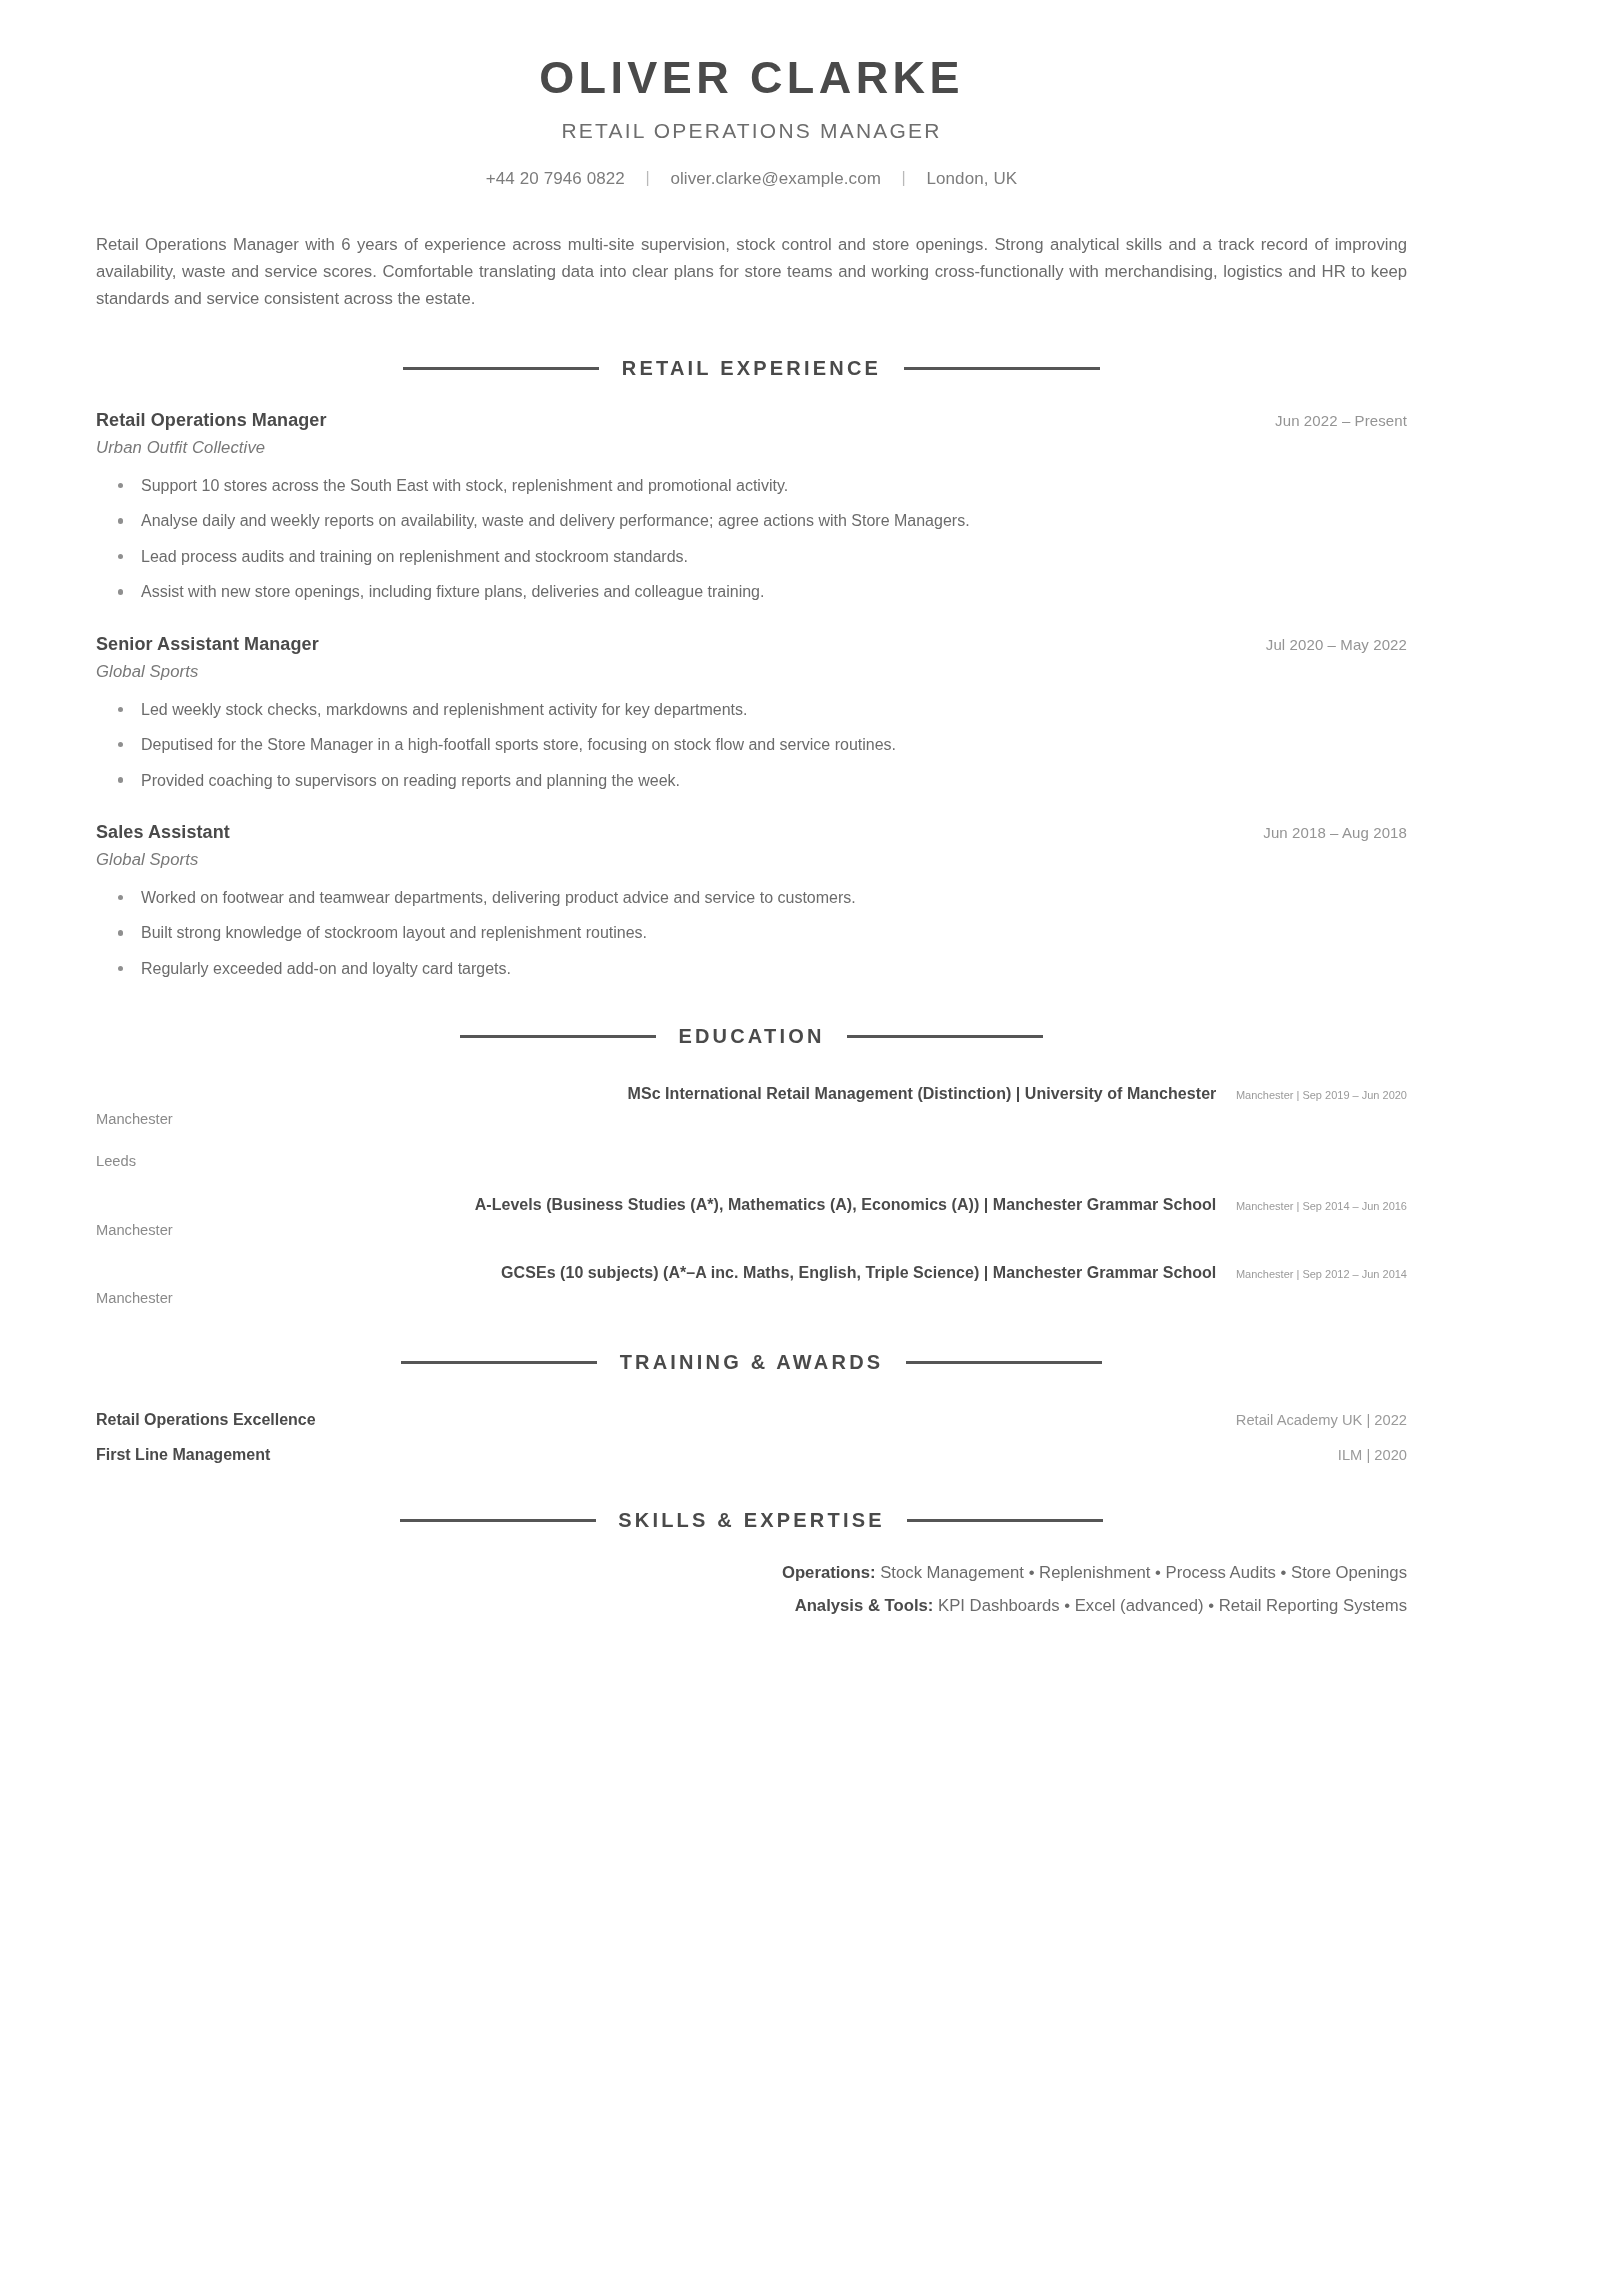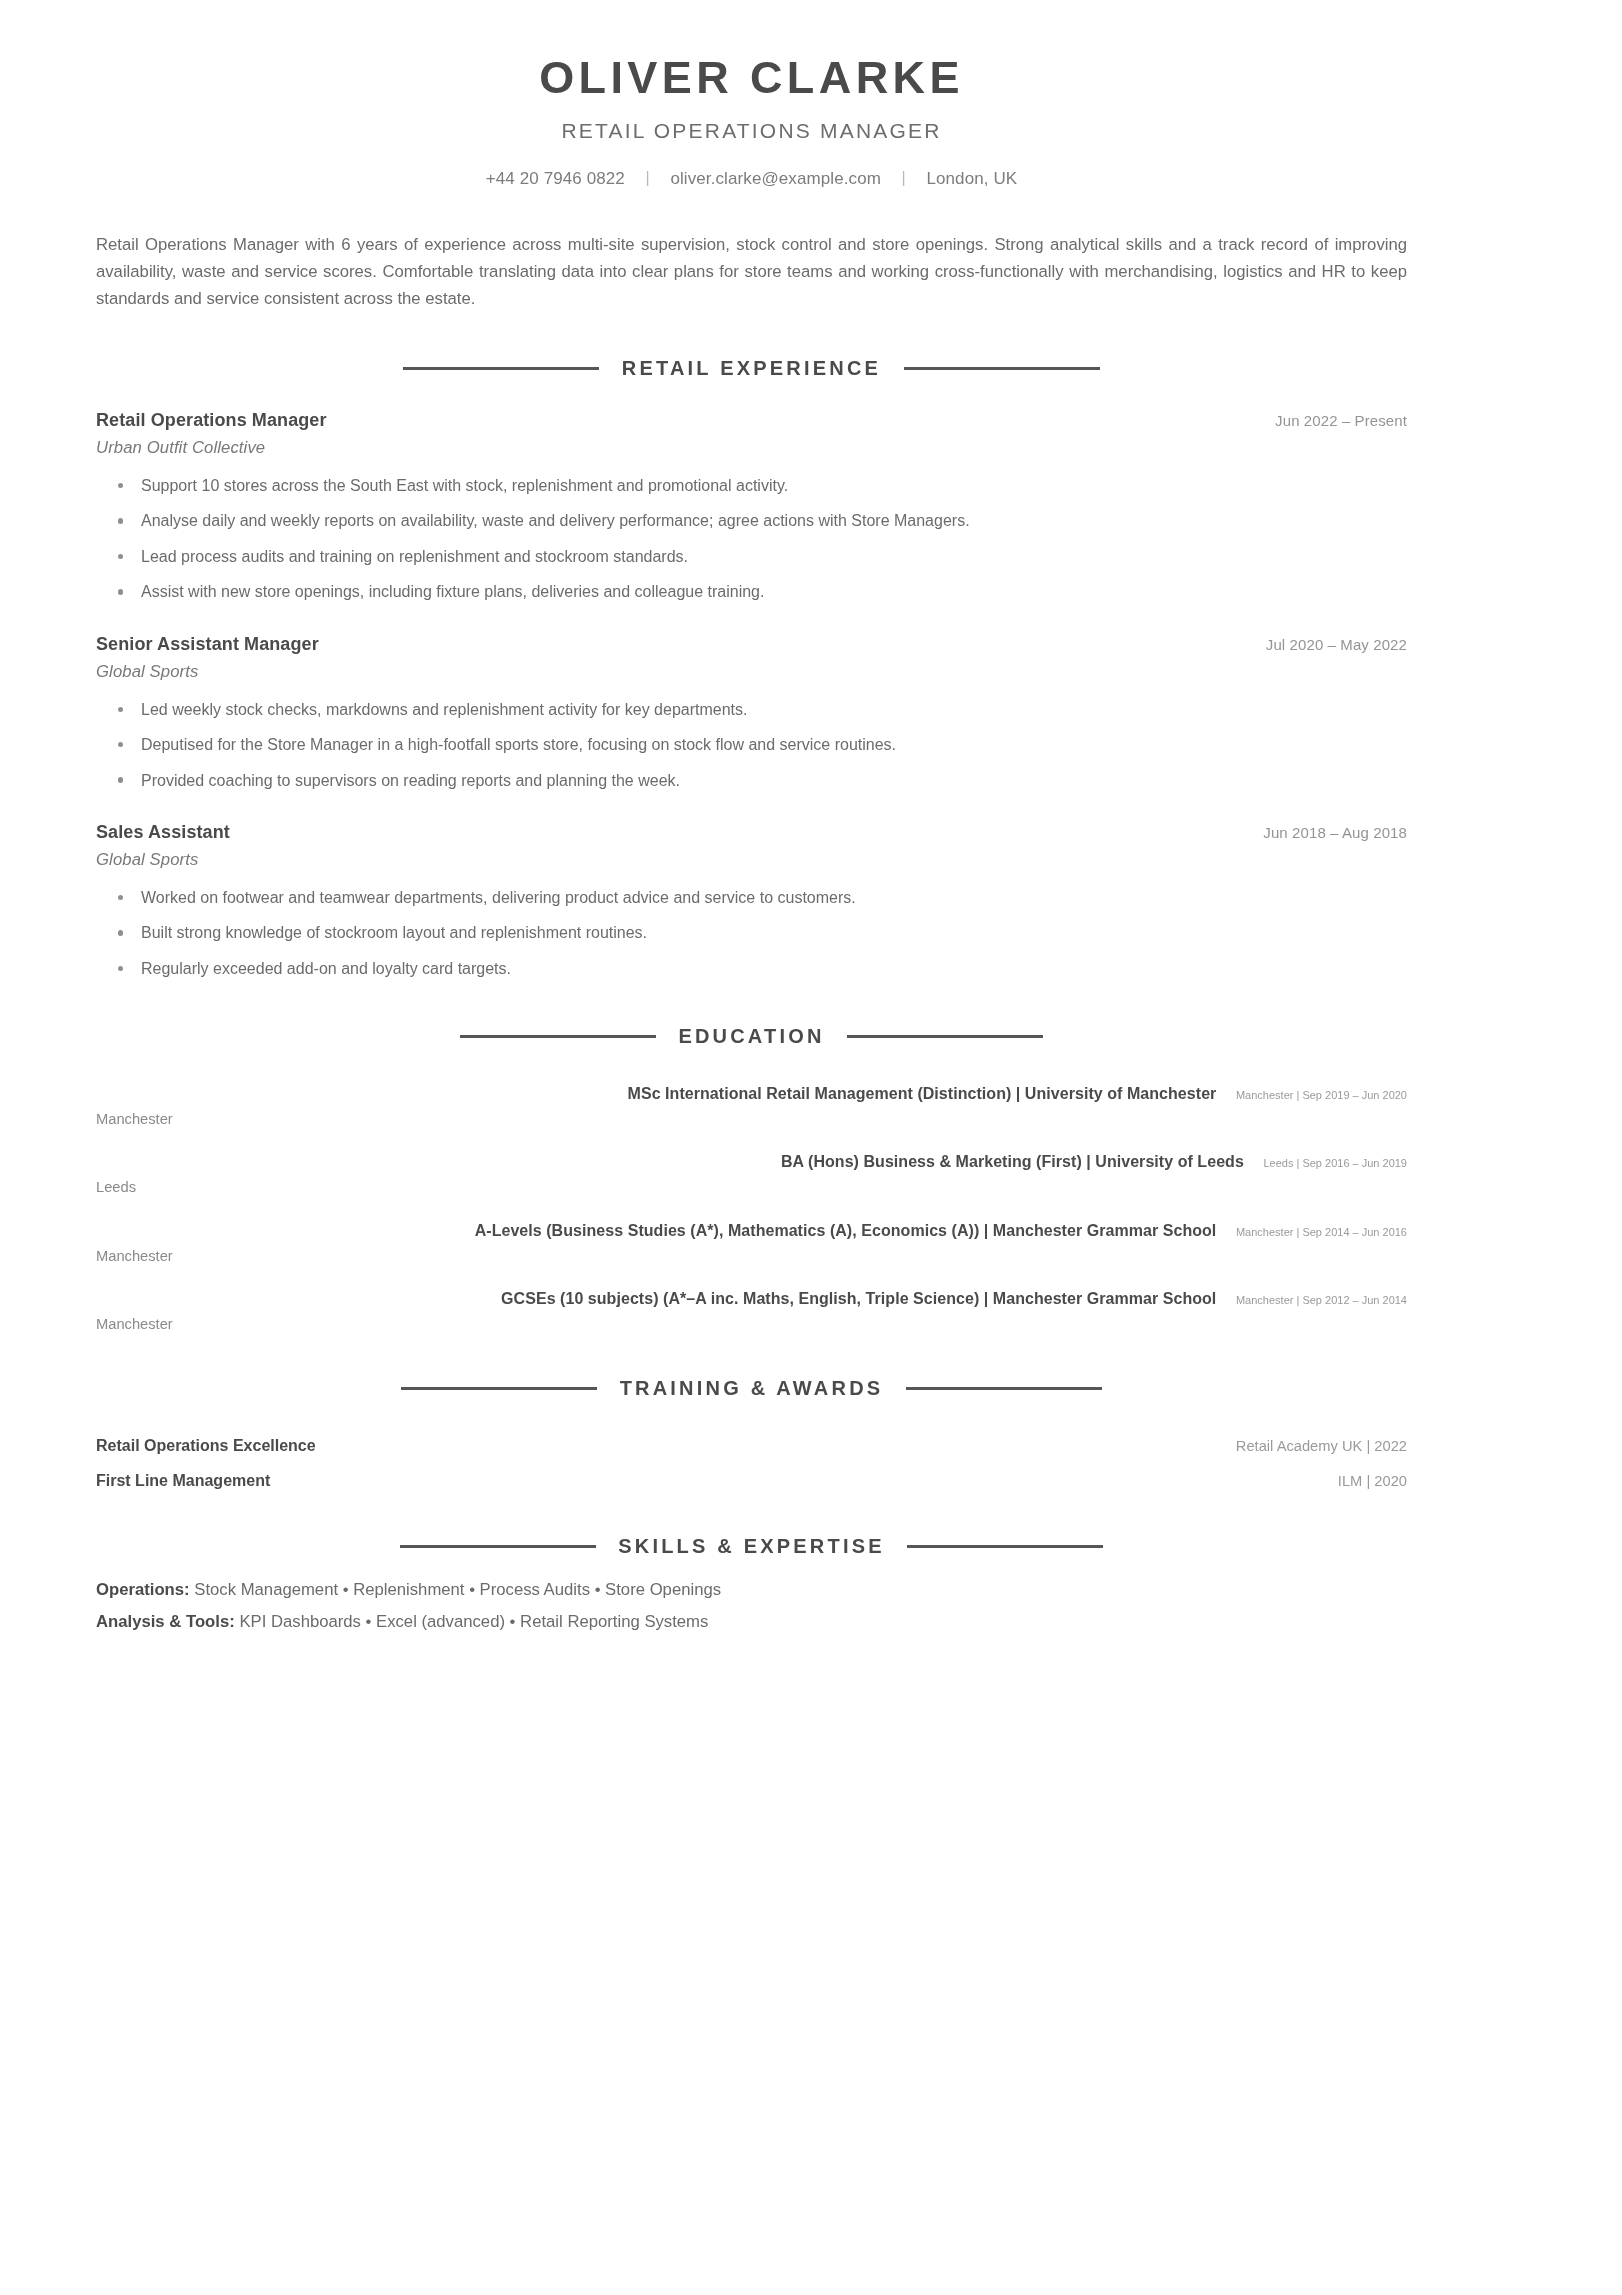--- a/index.html
+++ b/index.html
@@ -182,21 +182,21 @@
     font-weight: 700;
     color: #4a4a4a;
   }
   .trn-meta {
     font-size: 14.7px;
     color: #9a9a9a;
     white-space: nowrap;
   }
 
   
-  .skills { margin-top: 20px; text-align: left; }
+  .skills { margin-top: 29px; text-align: right; }
   .skills-line {
     font-size: 16.7px;
     line-height: 1.42;
     color: #6b6b6b;
     margin-bottom: 8.8px;
   }
   .skills-line:last-child { margin-bottom: 0; }
   .skills-line b {
     font-weight: 700;
     color: #4a4a4a;
@@ -279,24 +279,20 @@
 
   <div class="edu-list">
     <div class="edu-item">
       <div class="edu-row">
         <span class="edu-degree">MSc International Retail Management (Distinction) | University of Manchester</span>
         <span class="edu-meta">Manchester | Sep 2019 – Jun 2020</span>
       </div>
       <div class="edu-loc">Manchester</div>
     </div>
     <div class="edu-item">
-      <div class="edu-row">
-        <span class="edu-degree">BA (Hons) Business &amp; Marketing (First) | University of Leeds</span>
-        <span class="edu-meta">Leeds | Sep 2016 – Jun 2019</span>
-      </div>
       <div class="edu-loc">Leeds</div>
     </div>
     <div class="edu-item">
       <div class="edu-row">
         <span class="edu-degree">A-Levels (Business Studies (A*), Mathematics (A), Economics (A)) | Manchester Grammar School</span>
         <span class="edu-meta">Manchester | Sep 2014 – Jun 2016</span>
       </div>
       <div class="edu-loc">Manchester</div>
     </div>
     <div class="edu-item">

